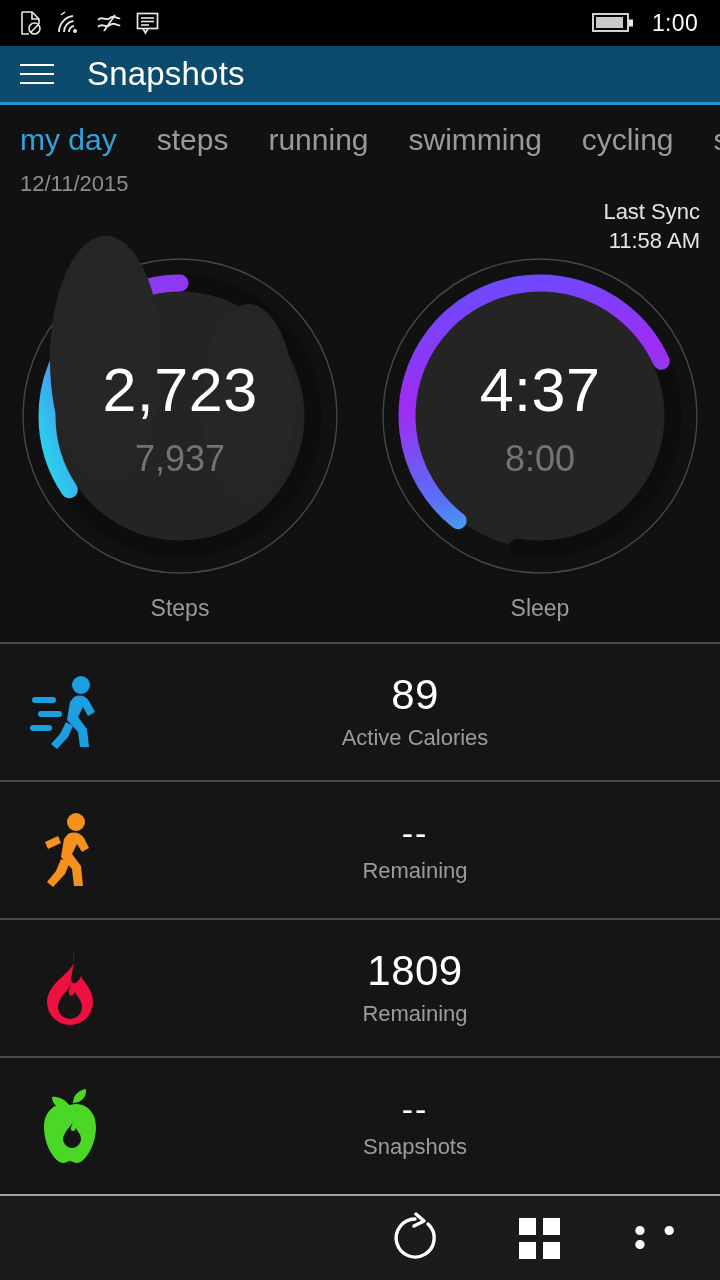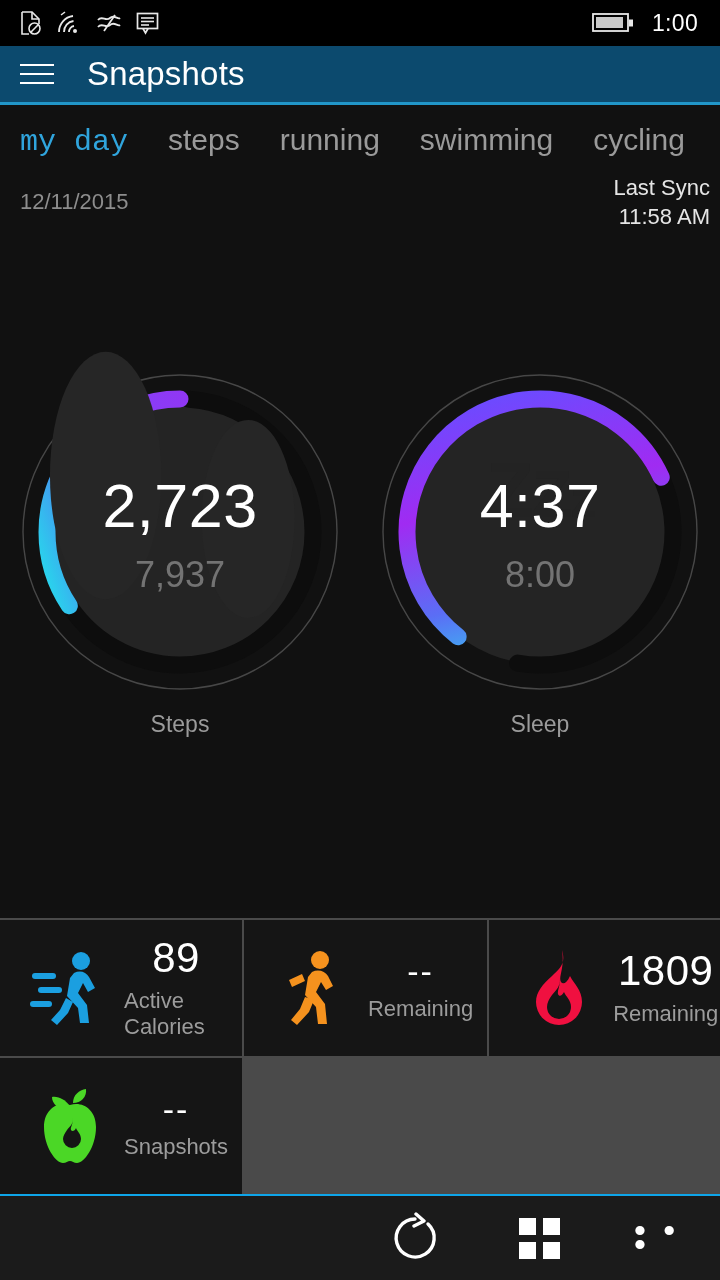--- a/index.html
+++ b/index.html
@@ -107,27 +107,28 @@
     align-items: baseline;
     padding: 18px 0 0 20px;
     gap: 40px;
     white-space: nowrap;
   }
   .pivot-item {
     font-size: 30px;
     color: #9a9a9a;
     cursor: pointer;
   }
-  .pivot-item.active { color: #30a5dd; font-family: Liberation Mono, monospace; }
+  .pivot-item.active { color: #30a5dd; }
 
   
   .meta-row {
     display: flex;
-    align-items: center;
-    padding: 14px 10px 0 20px;
+    align-items: flex-start;
+    padding: 14px 20px 0 20px;
+    flex-direction: column;
   }
   .meta-date {
     font-size: 22px;
     color: #8d8d8d;
   }
   .meta-sync {
     margin-left: auto;
     text-align: right;
     font-size: 22px;
     color: #e5e5e5;
@@ -205,25 +206,25 @@
     letter-spacing: -2px;
     font-family: "Liberation Sans", sans-serif;
   }
   .wm-sleep .small { font-size: 52px; }
 
   
   .tiles {
     flex: 0 0 auto;
     background: #4a4a4a;
     display: grid;
-    grid-template-columns: 1fr 1fr 1fr;
+    grid-template-columns: 1fr;
     grid-auto-rows: 136px;
     gap: 2px;
     border-top: 2px solid #4a4a4a;
-    border-bottom: 2px solid #0ea5e9;
+    border-bottom: 2px solid #a3a3a3;
   }
   .tile {
     background: #151515;
     display: flex;
     align-items: center;
     padding-left: 16px;
     box-sizing: border-box;
     cursor: pointer;
   }
   .tile-icon {

